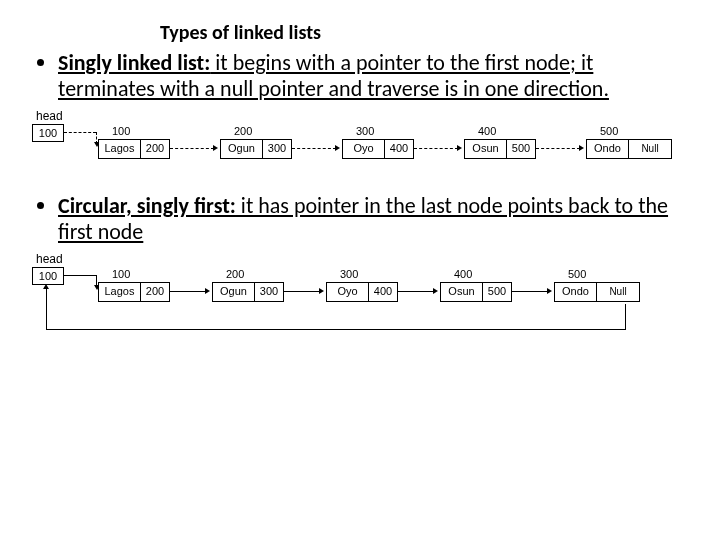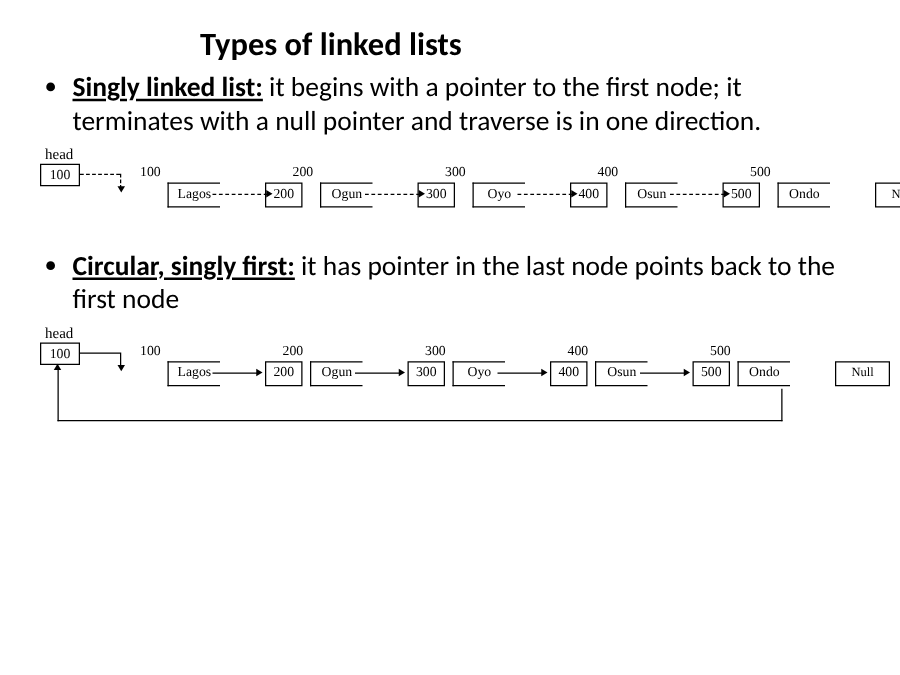--- a/index.html
+++ b/index.html
@@ -9,32 +9,32 @@
     width: 720px;
     height: 540px;
     font-family: Calibri, Arial, sans-serif;
     background: #fff;
     color: #000;
     font-size: 22px;
     line-height: 1.2;
   }
   .title {
     font-weight: bold;
-    font-size: 26px;
+    font-size: 20px;
     text-align: left;
     padding-left: 130px;
     margin-bottom: 6px;
   }
   ul { margin: 0 0 6px 0; padding-left: 28px; }
-  li { margin-bottom: 4px; }
+  li { margin-bottom: 4px; text-decoration: underline; }
   li::marker { color: #000; }
   .term { font-weight: bold; text-decoration: underline; }
   .diagram {
     position: relative;
-    font-family: Liberation Serif, serif;
+    font-family: Liberation Sans, sans-serif;
     font-size: 12px;
     margin: 4px 0 14px 0;
     height: 70px;
   }
   .diagram2 { height: 90px; }
   .head-label { position: absolute; left: 6px; top: 0; }
   .head-box {
     position: absolute; left: 2px; top: 15px;
     border: 1px solid #000; width: 32px; height: 18px;
     text-align: center; line-height: 16px; font-size: 11px;
@@ -43,21 +43,21 @@
   .node {
     position: absolute; top: 30px;
     display: flex; align-items: flex-start;
   }
   .node .addr {
     position: absolute; top: -14px; left: 14px; font-size: 11px;
   }
   .cell {
     border: 1px solid #000; height: 20px;
     display: flex; align-items: center; justify-content: center;
-    font-size: 11px; background: #fff; margin-left: 36px;
+    font-size: 11px; background: #fff;
   }
   .cell.data { width: 42px; border-right: none; }
   .cell.ptr { width: 30px; }
   .cell.null { width: 44px; font-size: 10px; }
   .arrow {
     position: absolute; top: 39px; height: 1px;
   }
   .arrow::before {
     content: ""; position: absolute; left: 0; right: 4px; top: 0;
     border-top: 1px solid #000;

